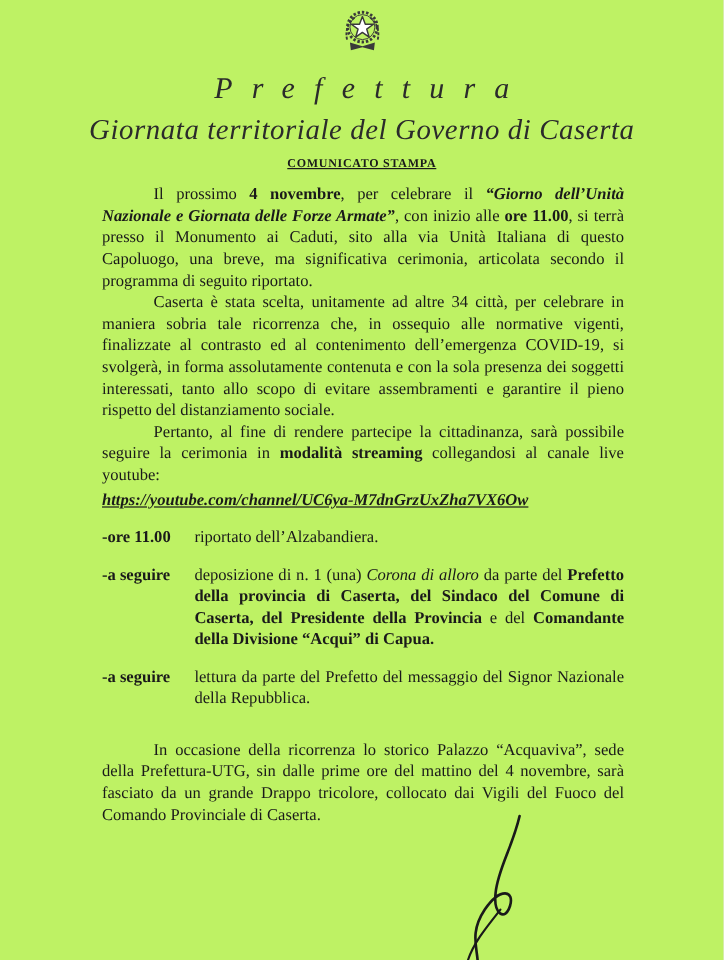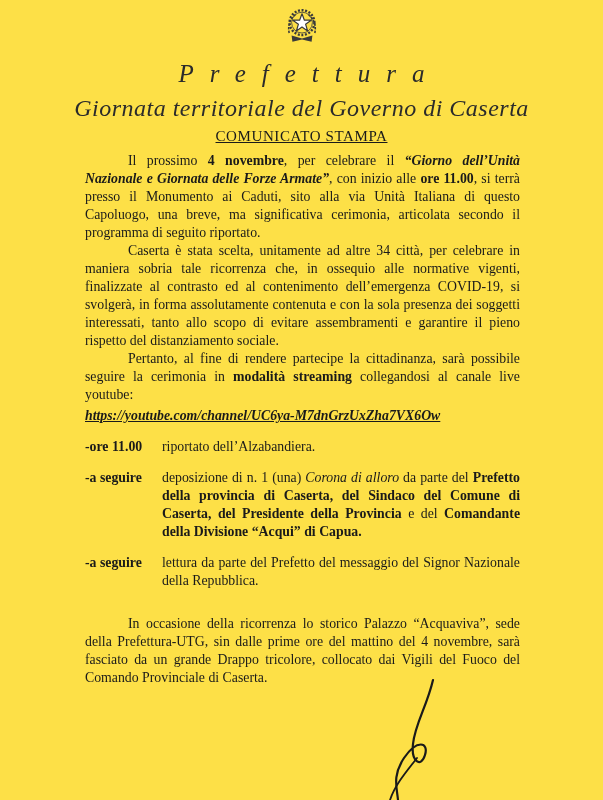--- a/index.html
+++ b/index.html
@@ -1,20 +1,20 @@
 <!DOCTYPE html>
 <html><head>
 <meta charset="utf-8">
 <style>
   html,body{margin:0;padding:0;background:#e8e8e8;}
   .page{
     position:relative;
     width:603px;height:800px;
     margin:0 auto;
-    background:#fde047;
+    background:#bef264;
     font-family:"Liberation Serif","DejaVu Serif",serif;
     color:#1a1a1a;
     overflow:hidden;
     box-sizing:border-box;
   }
   .header{text-align:center;padding-top:5px;}
   .emblem{display:inline-block;width:40px;height:44px;margin-bottom:4px;}
   .script-title{
     font-style:italic;
     font-size:25px;
@@ -26,22 +26,22 @@
   }
   .script-subtitle{
     font-style:italic;
     font-size:24px;
     color:#2b2b2b;
     line-height:34px;
     white-space:nowrap;
     letter-spacing:0.5px;
   }
   .doc-title{
-    font-weight:normal;
-    font-size:15px;
+    font-weight:bold;
+    font-size:10px;
     letter-spacing:0.6px;
     text-decoration:underline;
     line-height:20px;
     margin-top:1px;
   }
   .content{
     margin:6px 83px 0 85px;
     font-size:13.8px;
     line-height:18px;
   }

